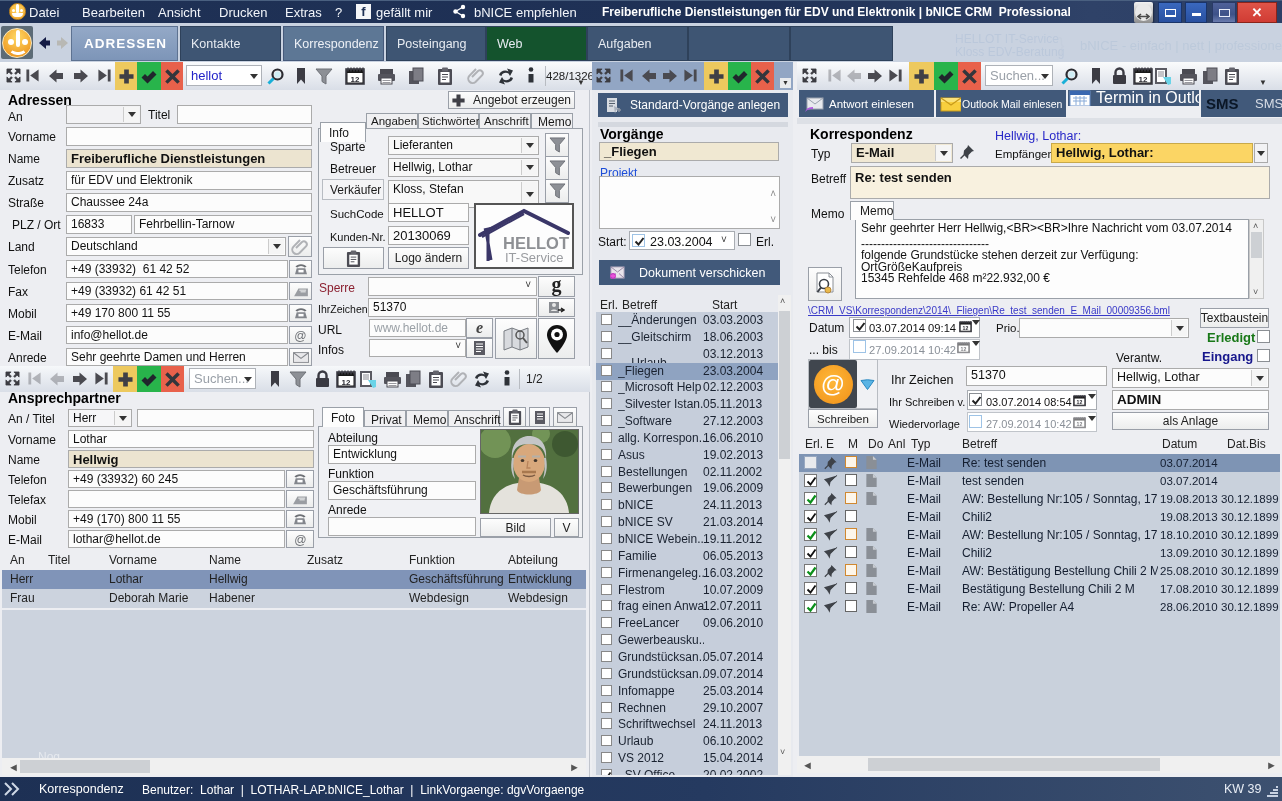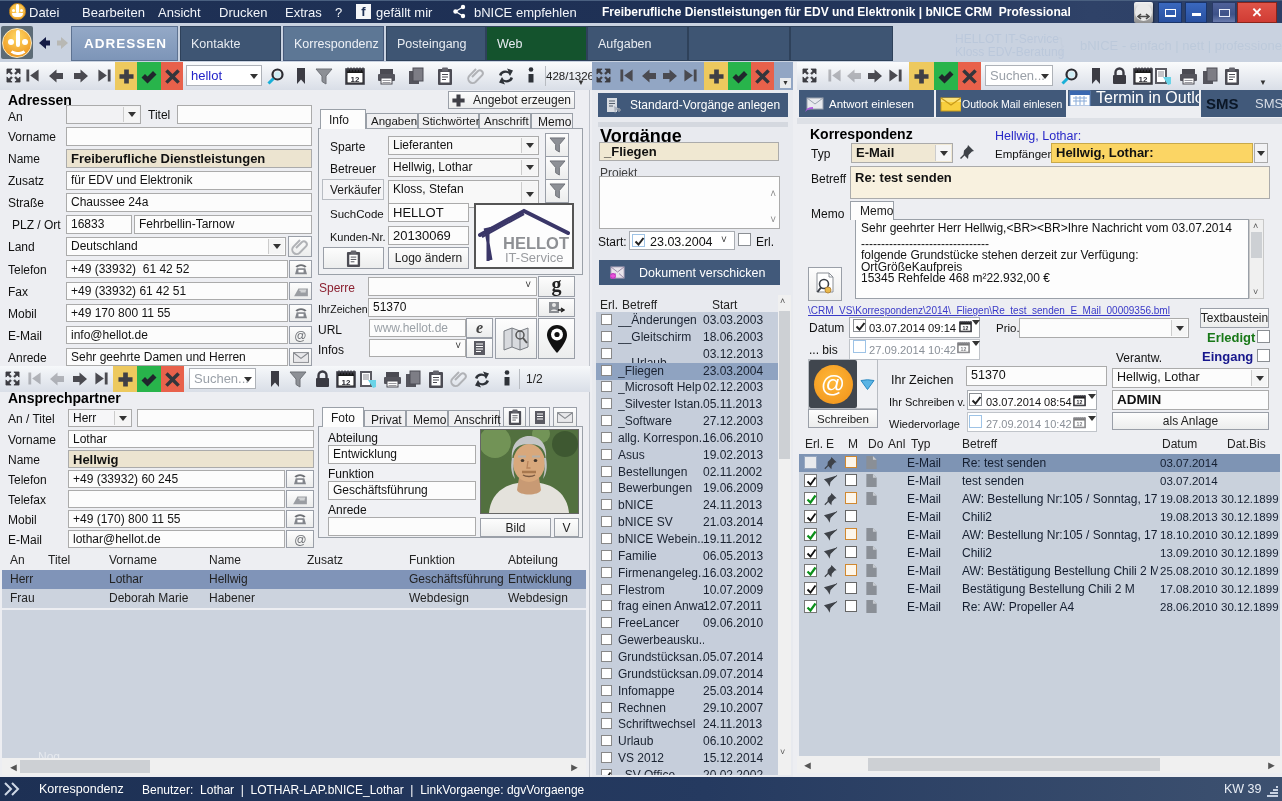--- a/index.html
+++ b/index.html
@@ -435,21 +435,21 @@
 <div class="inp" style="left:66px;top:258px;width:222px;height:18px">Sehr geehrte Damen und Herren</div>
 <div class="btn" style="left:289px;top:258px;width:23px;height:18px">
       <svg width="16" height="11">
         <use href="#i-env"></use>
       </svg>
     </div>
 
 <div class="btn" style="left:448px;top:1px;width:127px;height:18px"><svg width="13" height="13" style="margin-right:8px">
         <use href="#i-plus"></use>
       </svg>Angebot erzeugen</div>
-<div class="abs" style="left:320px;top:19px;width:46px;height:20px;background:#fdfdfd;border:1px solid #9aa0a8;border-bottom:none;z-index:3;font-size:12px;padding:3px 0 0 8px">Info</div>
+<div class="abs" style="left:320px;top:32px;width:46px;height:20px;background:#fdfdfd;border:1px solid #9aa0a8;border-bottom:none;z-index:3;font-size:12px;padding:3px 0 0 8px">Info</div>
 <div class="abs" style="left:366px;top:23px;width:52px;height:16px;background:#f0f0f2;border:1px solid #9aa0a8;font-size:11.5px;padding:1px 0 0 4px">Angaben</div>
 <div class="abs" style="left:418px;top:23px;width:61px;height:16px;background:#f0f0f2;border:1px solid #9aa0a8;font-size:11.5px;padding:1px 0 0 3px">Stichwörter</div>
 <div class="abs" style="left:479px;top:23px;width:52px;height:16px;background:#f0f0f2;border:1px solid #9aa0a8;font-size:11.5px;padding:1px 0 0 4px">Anschrift</div>
 <div class="abs" style="left:531px;top:23px;width:42px;height:16px;background:#f0f0f2;border:1px solid #9aa0a8;font-size:12px;padding:1px 0 0 6px">Memo</div>
 <div class="abs" style="left:318px;top:38px;width:265px;height:147px;background:#f0f1f4;border:1px solid #9aa0a8"></div>
 <div class="lbl" style="left:330px;top:50px">Sparte</div>
 <div class="inp combo" style="left:388px;top:46px;width:151px;height:19px;background:#f8f8f8">Lieferanten<span class="ar">
         <span class="car"></span>
       </span></div>
 <div class="btn" style="left:545px;top:43px;width:24px;height:24px">
@@ -737,23 +737,23 @@
 </div>
 
 <div class="abs" style="left:592px;top:90px;width:201px;height:687px;background:#e8eaef">
 <div class="dkbtn" style="left:6px;top:3px;width:190px;height:24px;padding-left:8px;font-size:12px"><svg width="16" height="17" style="margin-right:8px">
         <rect x="1" y="1" width="10" height="14" fill="#d8dce2"></rect>
         <path d="M3 4h6M3 6.5h6M3 9h4" stroke="#55606e"></path>
         <path d="M8 9 l6 3-4 1-1 4z" fill="#aab2be"></path>
         <path d="M11 13h4M13 11v4" stroke="#8a94a2" stroke-width="1.6"></path>
       </svg>Standard-Vorgänge anlegen</div>
 <div class="abs" style="left:6px;top:32px;width:190px;height:5px;background:#d4d8df"></div>
-<div class="abs" style="left:8px;top:36px;font-weight:bold;font-size:18px;color:#000">Vorgänge</div>
+<div class="abs" style="left:8px;top:36px;font-weight:bold;font-size:14px;color:#000">Vorgänge</div>
 <div class="inp" style="left:7px;top:52px;width:180px;height:19px;background:#f0e8d2;font-weight:bold;font-size:13px">_Fliegen</div>
-<div class="abs" style="left:8px;top:76px;font-size:12px;color:#404040">Projekt</div>
+<div class="abs" style="left:8px;top:76px;font-size:12px;color:#1d4ed8">Projekt</div>
 <div class="abs" style="left:7px;top:86px;width:181px;height:53px;background:#fdfdfd;border:1px solid #ababab">
   <div class="abs" style="right:3px;top:11px;font-size:10px;color:#888">˄</div>
   <div class="abs" style="right:3px;bottom:3px;font-size:10px;color:#888">˅</div>
 </div>
 <div class="lbl" style="left:6px;top:145px">Start:</div>
 <div class="abs" style="left:37px;top:141px;width:106px;height:19px;background:#fff;border:1px solid #a8acb2"></div>
 <div class="cb blu" style="left:40px;top:144px">
       <svg width="13" height="13">
         <path d="M2.5 6.5l3 3 5-6.5" stroke="#222" stroke-width="2" fill="none"></path>
       </svg>
@@ -899,21 +899,21 @@
         <div class="abs" style="left:107px;top:1px">24.11.2013</div>
       </div>
 <div class="abs" style="left:0;top:421px;width:182px;height:17px;font-size:12px">
         <div class="abs" style="left:5px;top:2px;width:11px;height:11px;background:#fff;border:1px solid #888"></div>
         <div class="abs" style="left:22px;top:1px;white-space:nowrap;width:86px;overflow:hidden">Urlaub</div>
         <div class="abs" style="left:107px;top:1px">06.10.2002</div>
       </div>
 <div class="abs" style="left:0;top:438px;width:182px;height:17px;font-size:12px">
         <div class="abs" style="left:5px;top:2px;width:11px;height:11px;background:#fff;border:1px solid #888"></div>
         <div class="abs" style="left:22px;top:1px;white-space:nowrap;width:86px;overflow:hidden">VS 2012</div>
-        <div class="abs" style="left:107px;top:1px">15.12.2014</div>
+        <div class="abs" style="left:107px;top:1px">15.04.2014</div>
       </div>
 <div class="abs" style="left:0;top:455px;width:182px;height:17px;font-size:12px">
         <div class="abs" style="left:5px;top:2px;width:11px;height:11px;background:#fff;border:1px solid #888">
           <svg width="11" height="11" style="position:absolute;left:0;top:0">
             <path d="M2 5.5l2.5 2.5 4-5.5" stroke="#222" stroke-width="1.8" fill="none"></path>
           </svg>
         </div>
         <div class="abs" style="left:22px;top:1px;white-space:nowrap;width:86px;overflow:hidden">_SV Office</div>
         <div class="abs" style="left:107px;top:1px">20.02.2002</div>
       </div>

